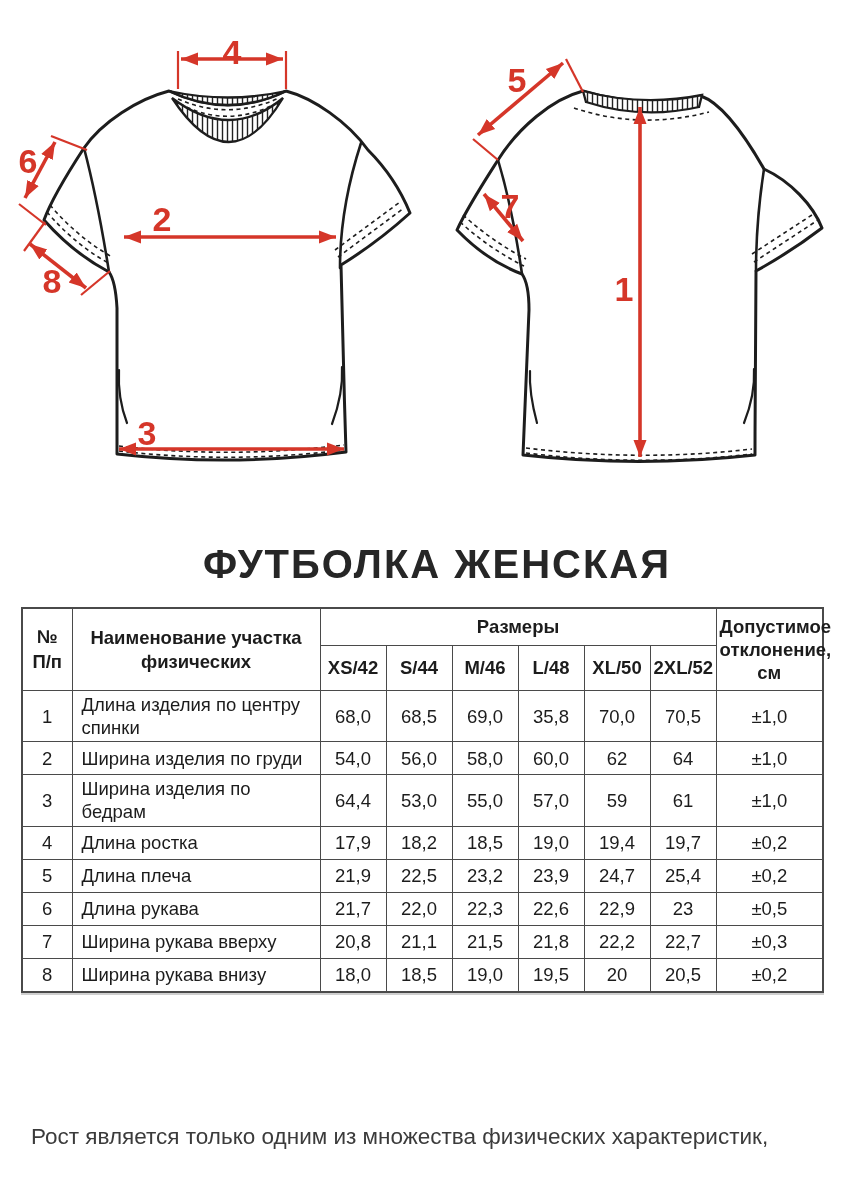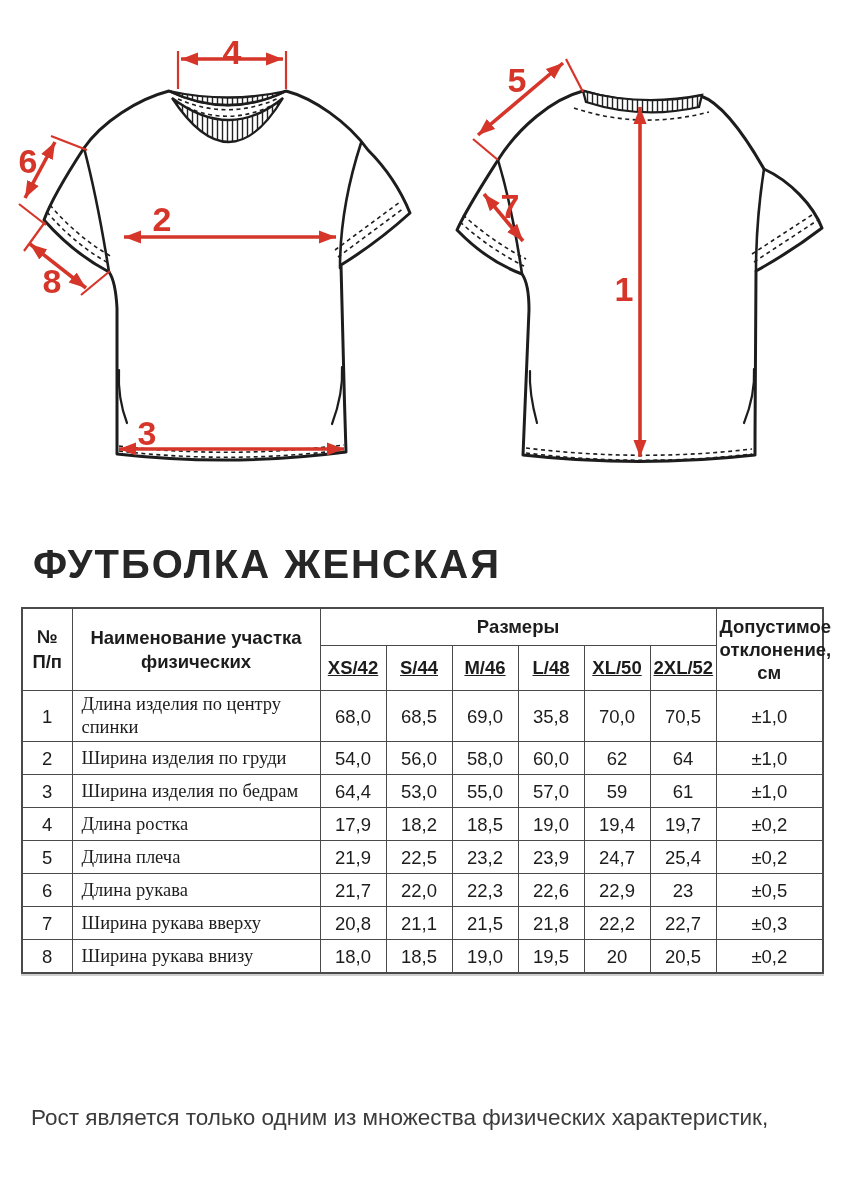--- a/index.html
+++ b/index.html
@@ -4,38 +4,38 @@
 <style>
   html,body{margin:0;padding:0;background:#ffffff;}
   .sheet{
     width:841px;height:1200px;background:#ffffff;overflow:hidden;
     font-family:"Liberation Sans","DejaVu Sans",sans-serif;position:relative;
   }
   .diagrams{display:flex;padding-top:18px;}
   .diagrams svg{display:block;}
   .page-title{
     margin:42px 0 0 33px;
-    font-size:40px;font-weight:bold;color:#262626;letter-spacing:2px;
+    font-size:40px;font-weight:bold;color:#262626;letter-spacing:2px;text-align:center;
   }
   .size-table{
     border-collapse:collapse;table-layout:fixed;
     width:801px;margin:20px 0 0 21px;
     border:2px solid #4a4a4a;
     box-shadow:0 2px 0 #cfcfcf;
   }
   .size-table th,.size-table td{
     border:1px solid #4a4a4a;color:#1c1c1c;
     font-size:18.5px;text-align:center;vertical-align:middle;
     padding:2px 3px;line-height:1.25;
   }
   .size-table thead th{font-weight:bold;}
   .size-table thead tr.group-row th{height:32px;}
-  .size-table thead tr.sizes-row th{height:40px;text-decoration:underline;}
+  .size-table thead tr.sizes-row th{height:40px;}
   .size-table tbody td{height:28px;}
-  .cell-name{text-align:left !important;padding-left:9px !important;font-family:Liberation Serif, serif;}
+  .cell-name{text-align:left !important;padding-left:9px !important;}
   .cell-tol{font-weight:normal;}
   .num-head div{line-height:1.3;}
   .footer-note{
     margin:128px 20px 0 31px;
     font-size:22.5px;line-height:1.42;color:#3b3b3b;
   }
   .footer-note .l1{padding-left:5px;}
   
   .outline{fill:#ffffff;stroke:#1d1d1d;stroke-width:3;stroke-linejoin:round;stroke-linecap:round;}
   .seam{fill:none;stroke:#1d1d1d;stroke-width:2.6;stroke-linecap:round;}

